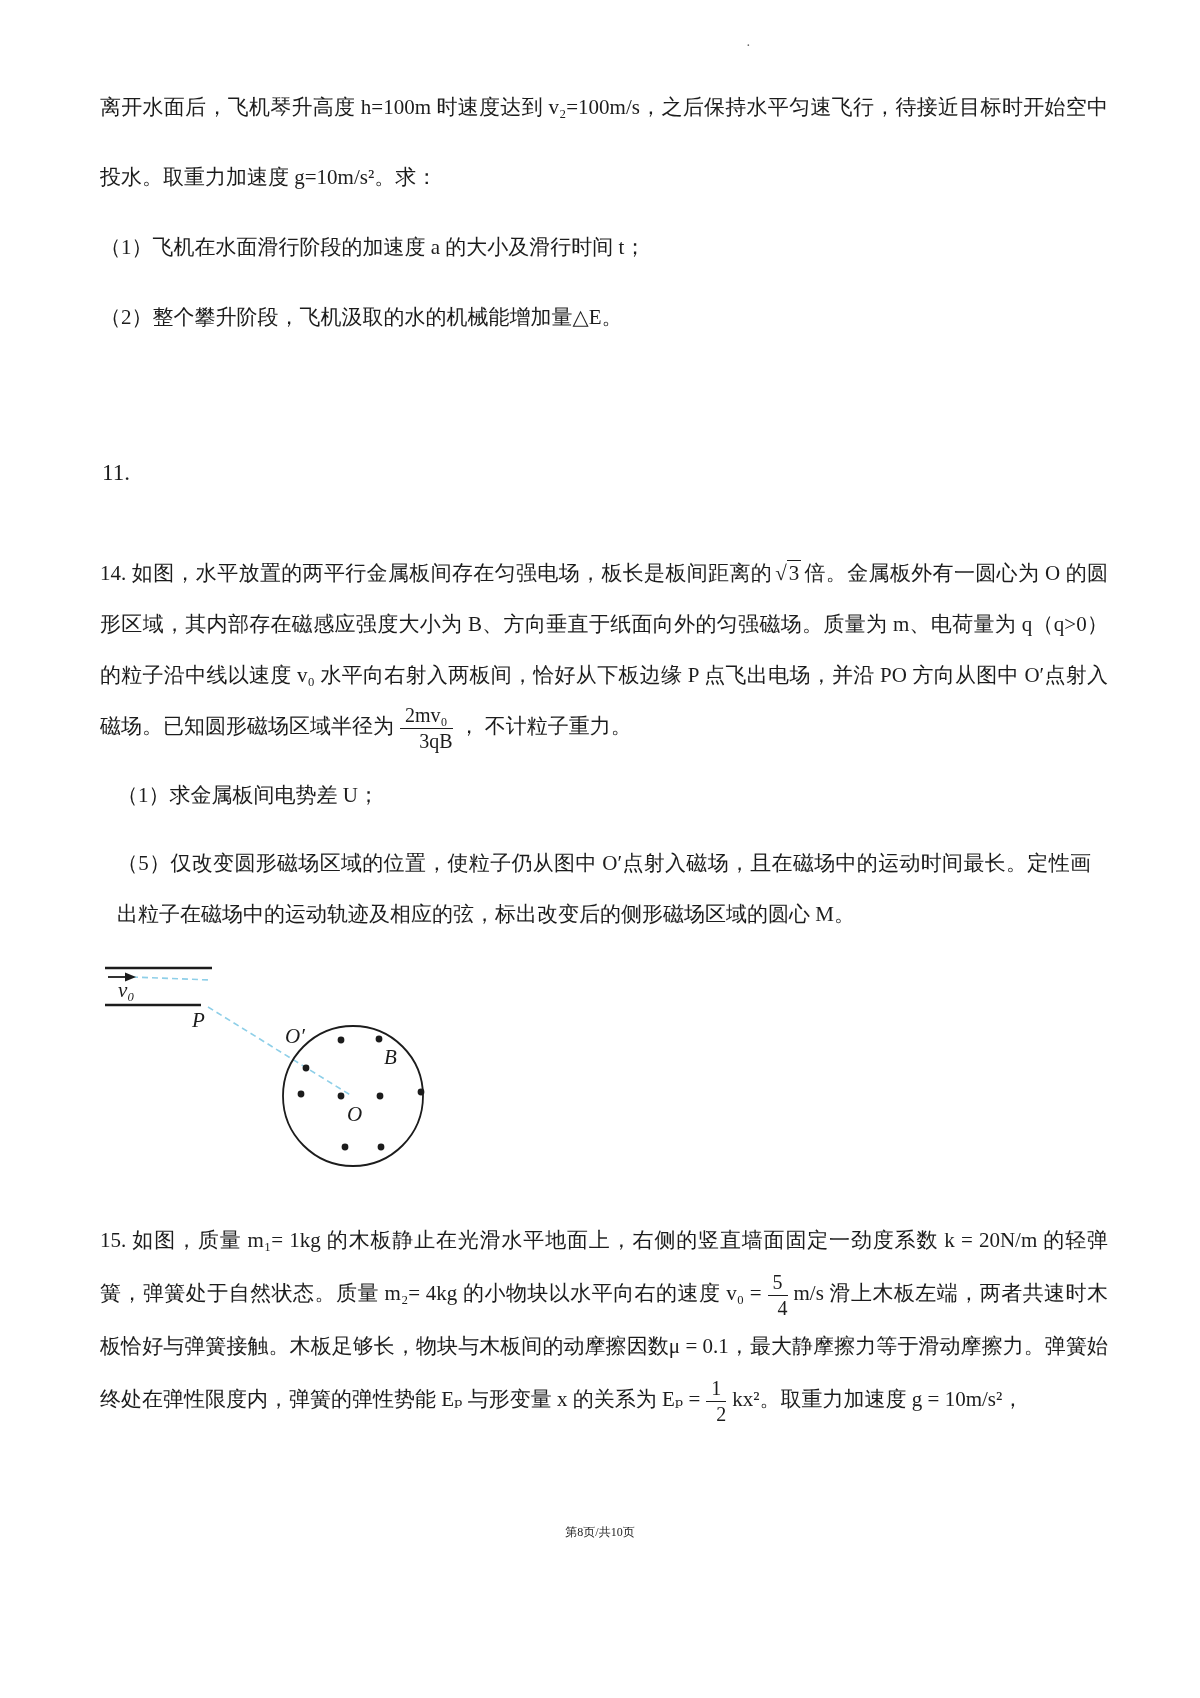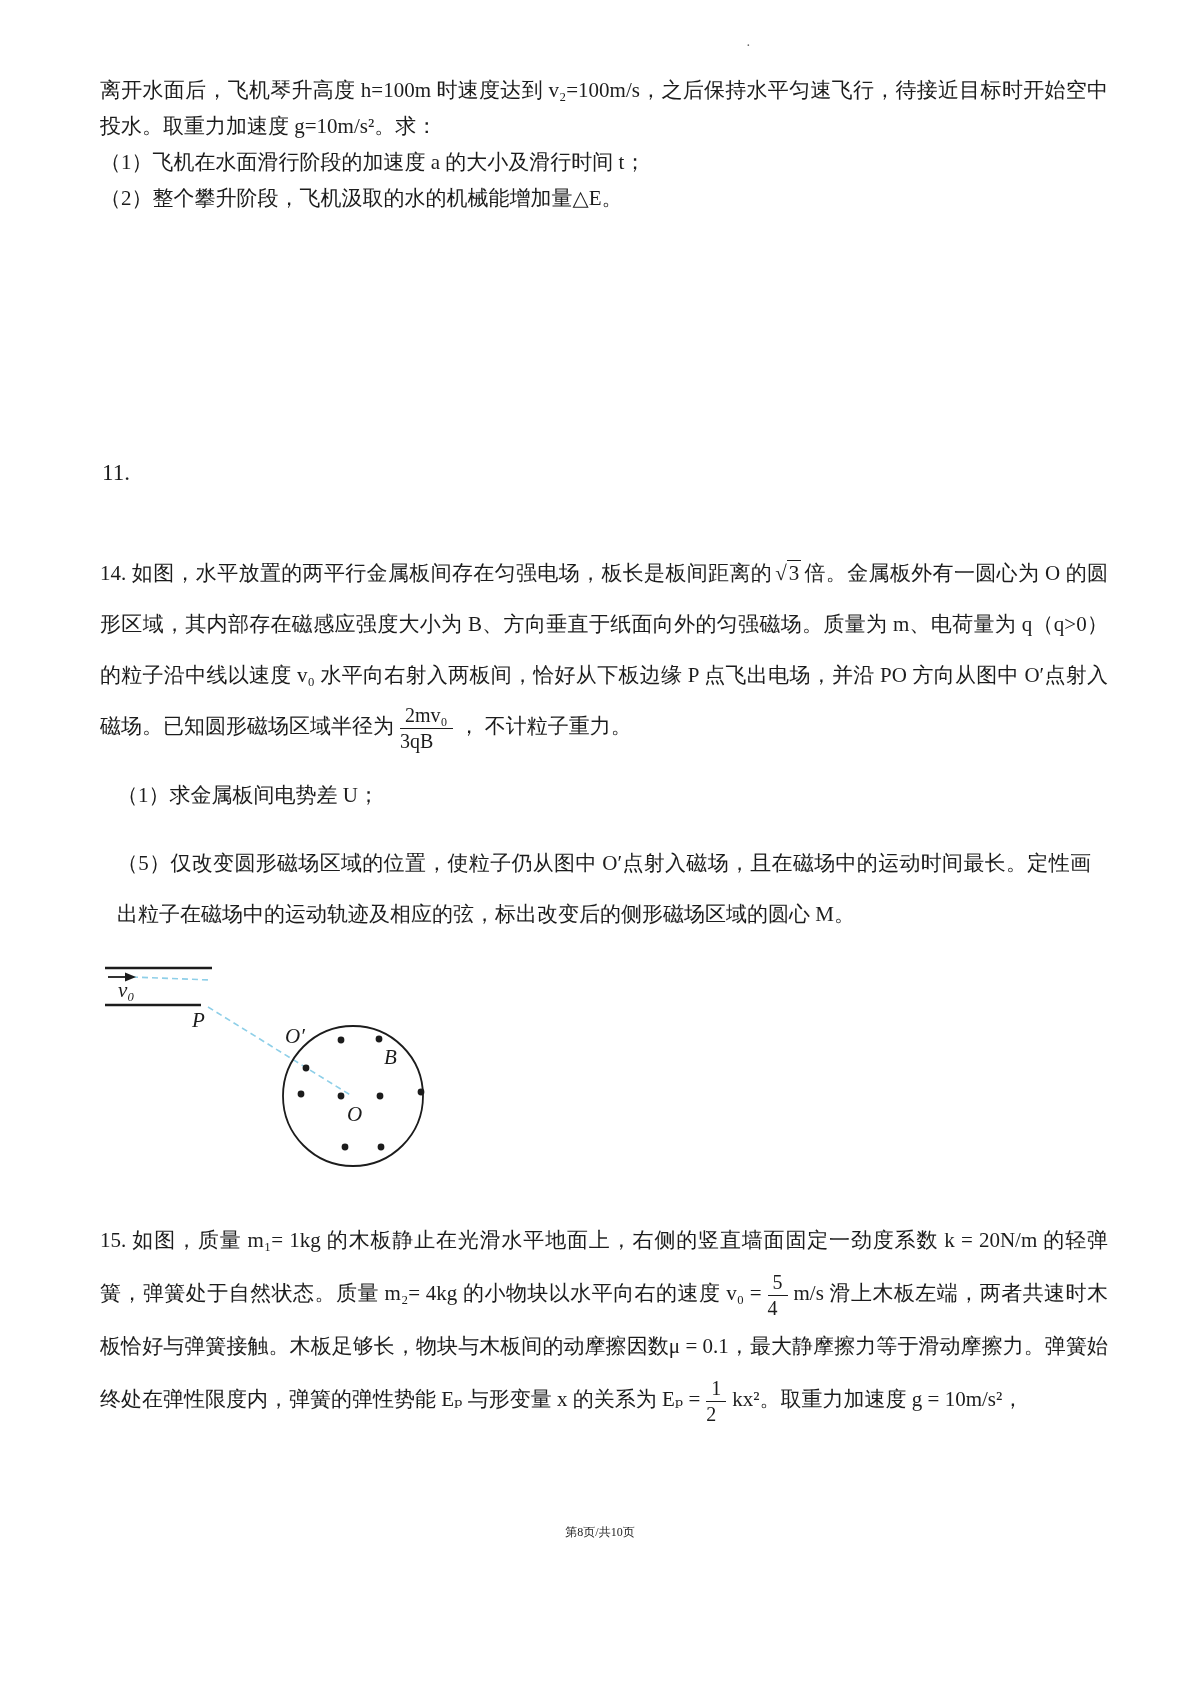--- a/index.html
+++ b/index.html
@@ -21,39 +21,39 @@
     left: 746px;
     top: 38px;
     font-size: 14px;
     color: #666;
   }
   .text-block {
     position: absolute;
     left: 100px;
     width: 1008px;
     font-size: 21px;
-    line-height: 36px;
+    line-height: 70px;
     text-align: justify;
   }
   .text-block p { margin: 0; }
   .p13-block { top: 72px; }
   .num14 {
     position: absolute;
     left: 102px;
     top: 460px;
     font-size: 23px;
   }
   .p14-block { top: 548px; line-height: 51px; }
   .p14-block .questions p { margin: 17px; }
   .p15-block { top: 1214px; line-height: 53px; }
   .frac {
     display: inline-flex;
     flex-direction: column;
     vertical-align: middle;
-    text-align: left;
+    text-align: right;
     margin: 0 6px;
     line-height: 1.15;
     font-size: 20px;
   }
   .fnum {
     display: block;
     padding: 0 5px 1px 5px;
     border-bottom: 1.6px solid #1c1c1c;
   }
   .fden { display: block; padding-top: 1px; }

